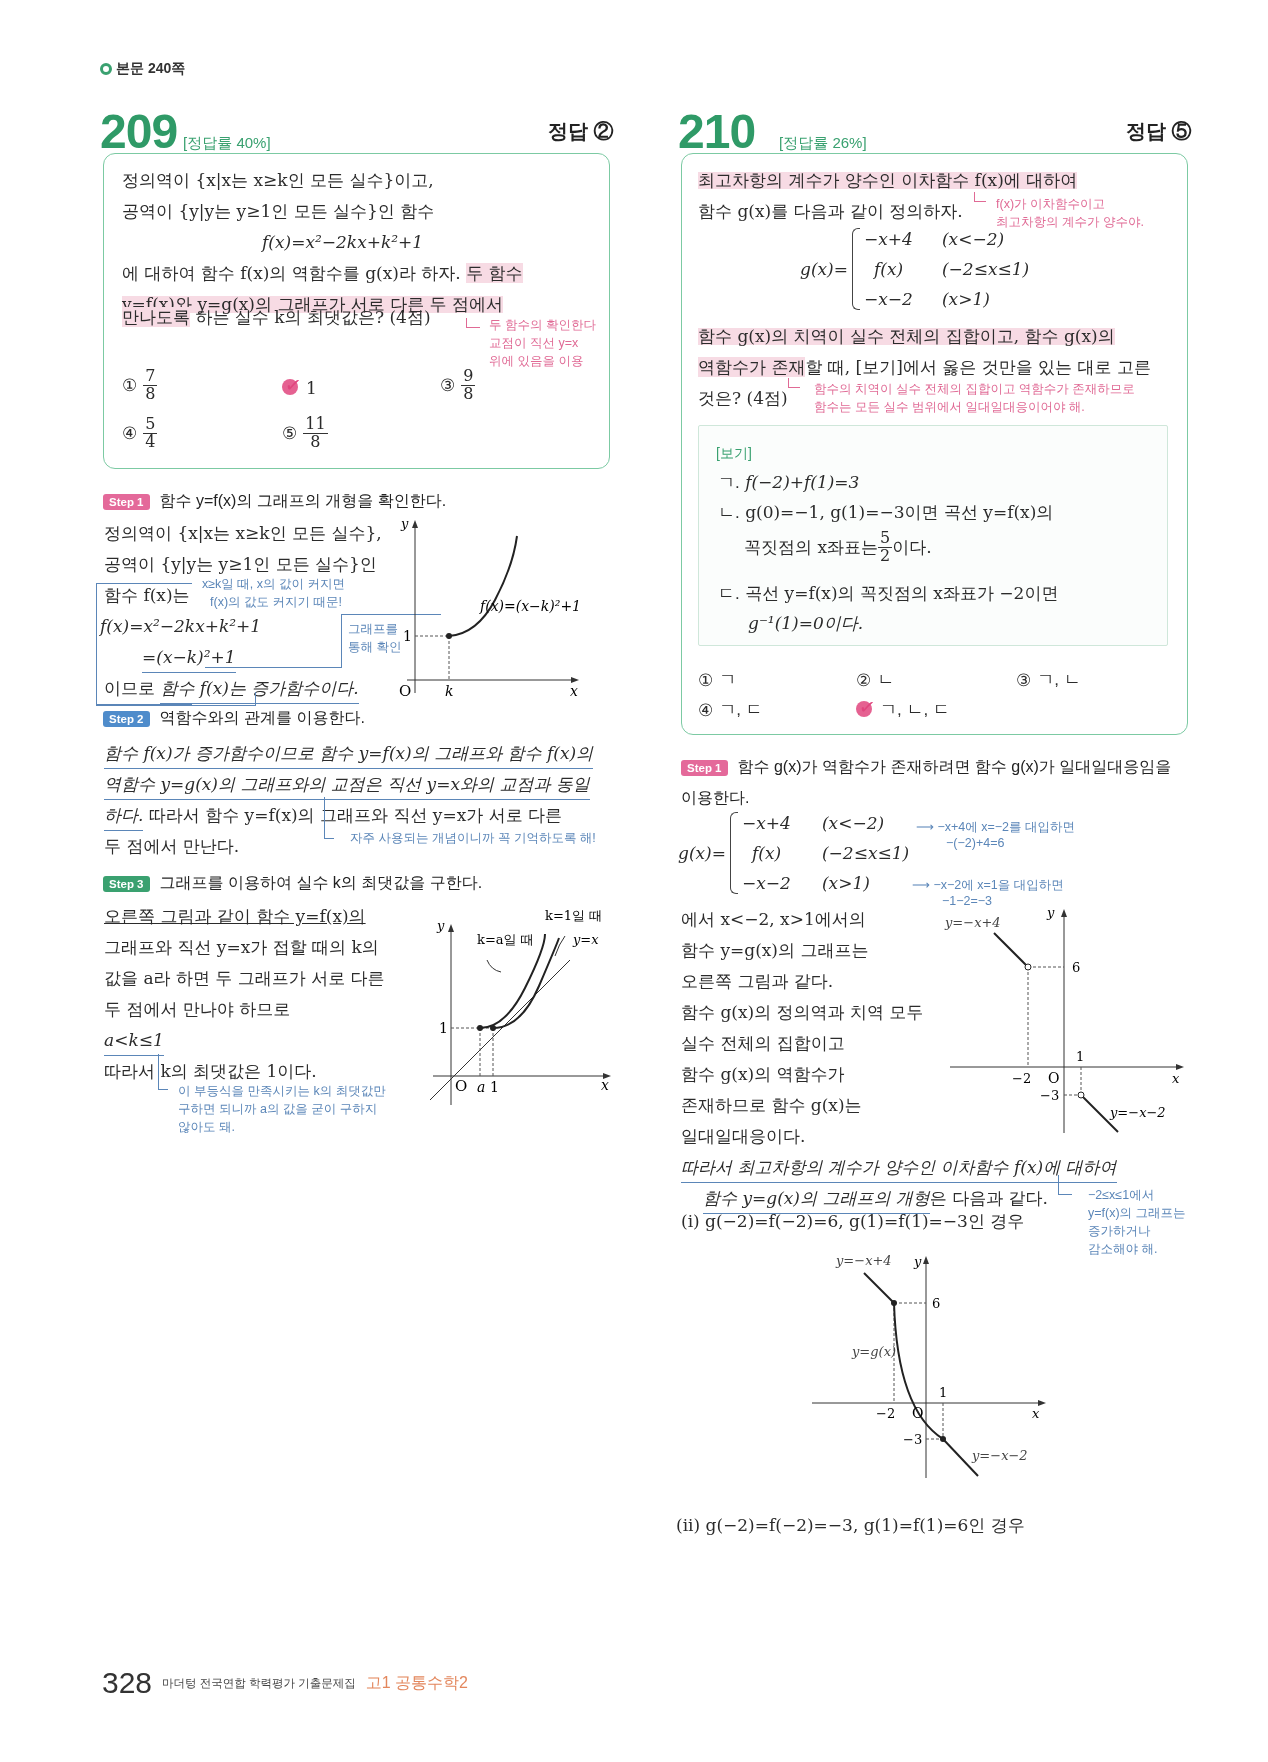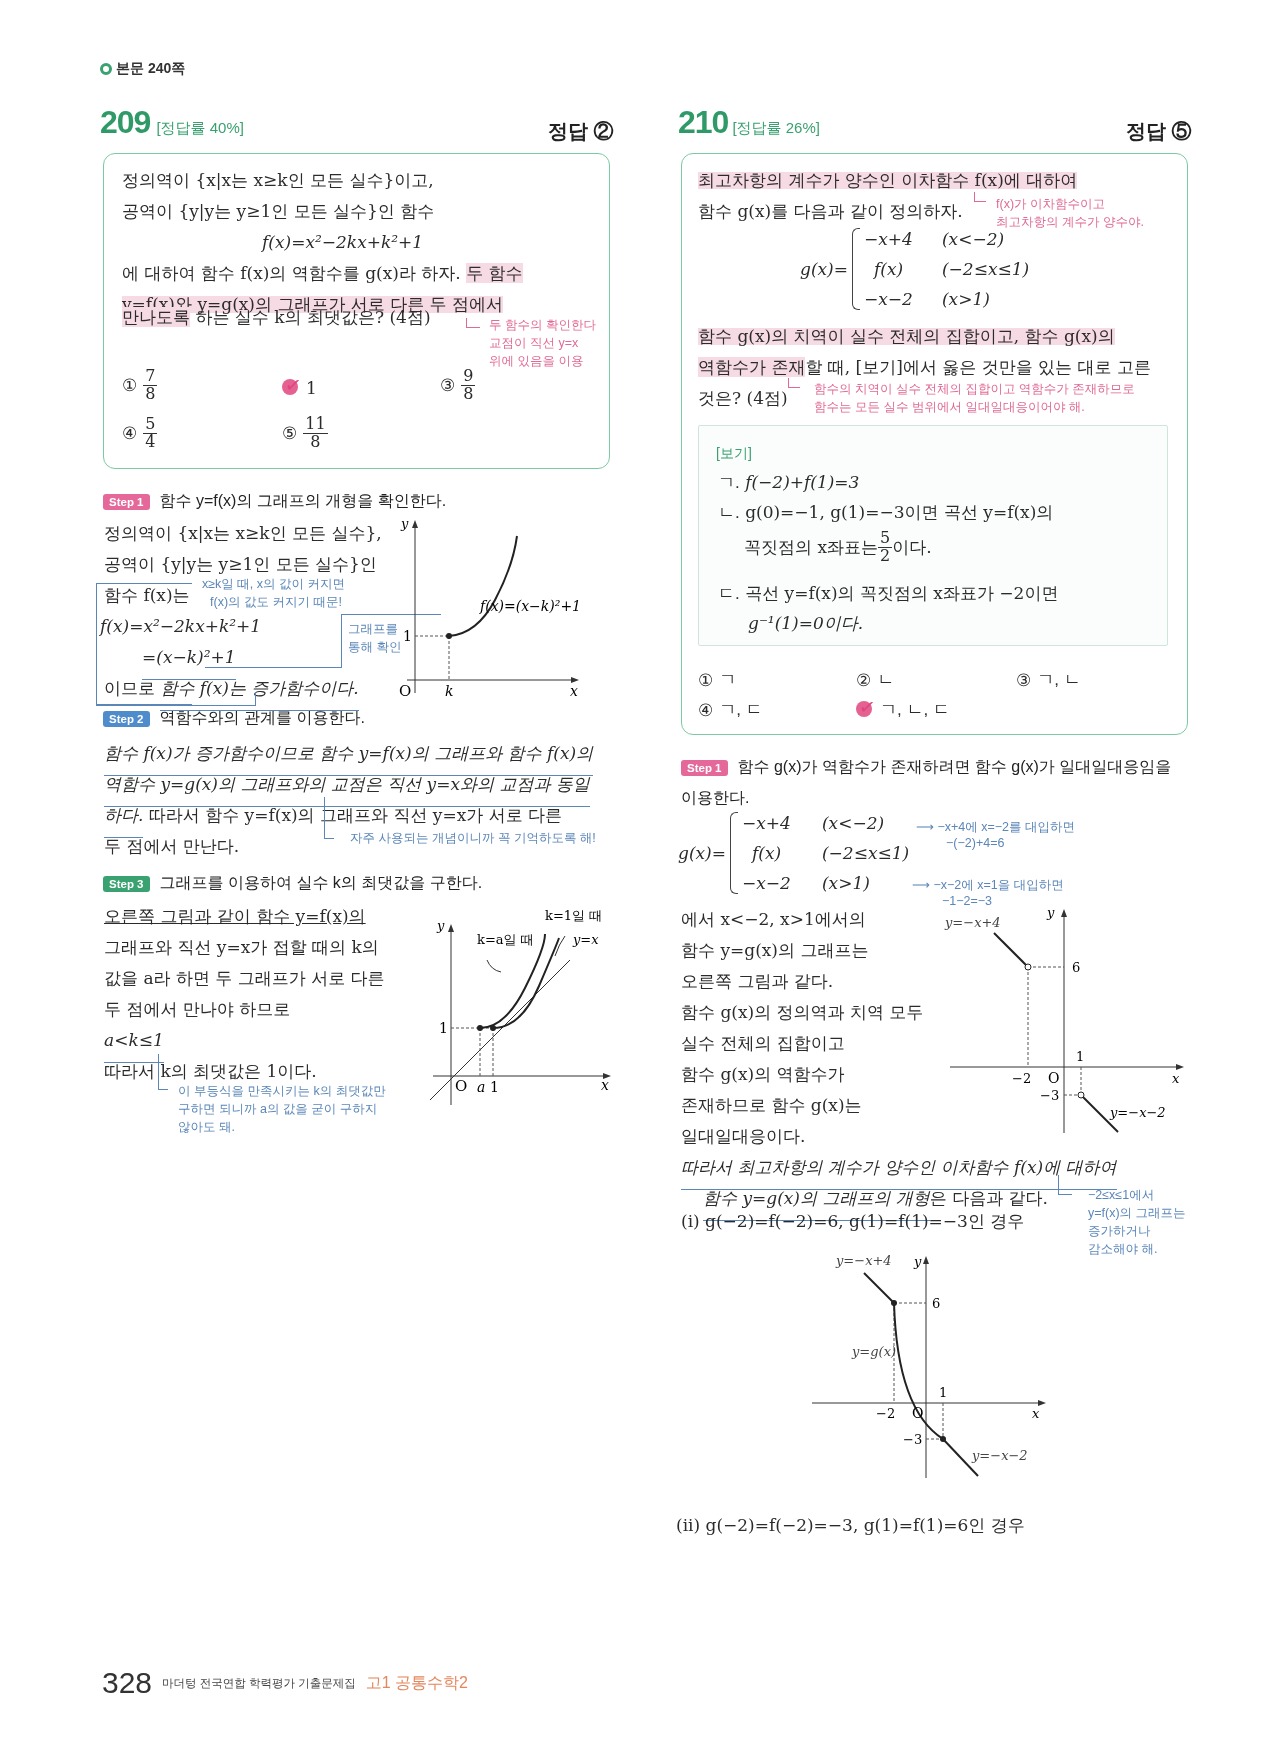--- a/index.html
+++ b/index.html
@@ -6,30 +6,30 @@
   html, body { width: 1268px; height: 1762px; background: #ffffff; }
   body { position: relative; font-family: "DejaVu Serif", serif; color: #2b2b2b; overflow: hidden; }
   .sans { font-family: "Liberation Sans", "DejaVu Sans", sans-serif; }
   .abs { position: absolute; }
   .it { font-style: italic; }
 
   
   .page-ref { left: 100px; top: 60px; font-size: 14px; font-weight: bold; color: #333; display:flex; align-items:center; gap:4px; }
   .ring { width: 12px; height: 12px; border-radius: 50%; border: 3px solid #3aa170; display:inline-block; }
 
-  .qnum { font-family: "Liberation Sans", sans-serif; font-weight: bold; font-size: 32px; color: #2f9a67; letter-spacing: -1px; }
+  .qnum { font-family: "Liberation Sans", sans-serif; font-weight: bold; font-size: 48px; color: #2f9a67; letter-spacing: -1px; }
   .rate { font-family: "Liberation Sans", sans-serif; font-size: 15px; color: #3aa170; }
   .answer { font-family: "Liberation Sans", sans-serif; font-weight: bold; font-size: 20px; color: #222; }
 
   .qbox { border: 1.5px solid #7ccaa3; border-radius: 12px; background: #fff; }
   .line { position: absolute; font-size: 17px; white-space: nowrap; line-height: 1; }
   .hl { background: #f7dbe4; }
   .pink-note { font-family: "Liberation Sans", sans-serif; font-size: 12.5px; color: #e06a95; line-height: 1.45; white-space: nowrap; }
   .blue-note { font-family: "Liberation Sans", sans-serif; font-size: 12.5px; color: #5b86b8; line-height: 1.45; white-space: nowrap; }
-  .ul-blue { border-bottom: 1.5px solid #5b86b8; padding-bottom: 12px; font-style: italic; }
+  .ul-blue { border-bottom: 1.5px solid #5b86b8; padding-bottom: 5px; font-style: italic; }
 
   .choice { position: absolute; font-size: 17px; display:flex; align-items:center; gap: 6px; }
   .frac { display:inline-flex; flex-direction: column; align-items:center; line-height: 1.05; font-size: 16px; }
   .frac .n { border-bottom: 1px solid #333; padding: 0 2px; }
   .check { position: relative; display:inline-block; width: 18px; height: 18px; }
   .check .c { position:absolute; left:0; top:0; width:16px; height:16px; border-radius:50%; background:#e0457e; opacity:.85; }
   .check .m { position:absolute; left:3px; top:-6px; color:#e0457e; font-size:20px; transform: rotate(8deg); font-family:"DejaVu Sans",sans-serif; }
 
   .step { position:absolute; display:flex; align-items:center; gap: 10px; font-family: "Liberation Sans", sans-serif; font-size: 16px; color:#222; white-space: nowrap; }
   .step .tag { font-size: 11.5px; font-weight: bold; color:#fff; padding: 2px 6px; border-radius: 3px; }
@@ -204,21 +204,21 @@
   <text x="176" y="190" font-size="14" font-style="italic">x</text>
   <text x="30" y="191" font-size="15">O</text>
   <text x="52" y="192" font-size="14" font-style="italic">a</text>
   <text x="65" y="192" font-size="14">1</text>
   <text x="14" y="133" font-size="14">1</text>
   <text x="120" y="20" font-size="13">k=1일 때</text>
   <text x="52" y="44" font-size="13">k=a일 때</text>
   <text x="148" y="44" font-size="13" font-style="italic">y=x</text>
 </svg>
 
-<div class="abs" style="left:678px; top:104px; display:flex; align-items:baseline; gap:4px;">
+<div class="abs" style="left:678px; top:104px; display:flex; align-items:baseline; gap:24px;">
   <span class="qnum">210</span>
   <span class="rate">[정답률 26%]</span>
 </div>
 <div class="abs answer" style="left:1126px; top:118px;">정답 ⑤</div>
 
 <div class="abs qbox" style="left:681px; top:153px; width:507px; height:582px;"></div>
 
 <div class="line hl" style="left:698px; top:172px;">최고차항의 계수가 양수인 이차함수 f(x)에 대하여</div>
 <div class="line" style="left:698px; top:203px;">함수 g(x)를 다음과 같이 정의하자.</div>
 <div class="abs" style="left:974px; top:192px; width:12px; height:10px; border-left:1px solid #e06a95; border-bottom:1px solid #e06a95;"></div>

